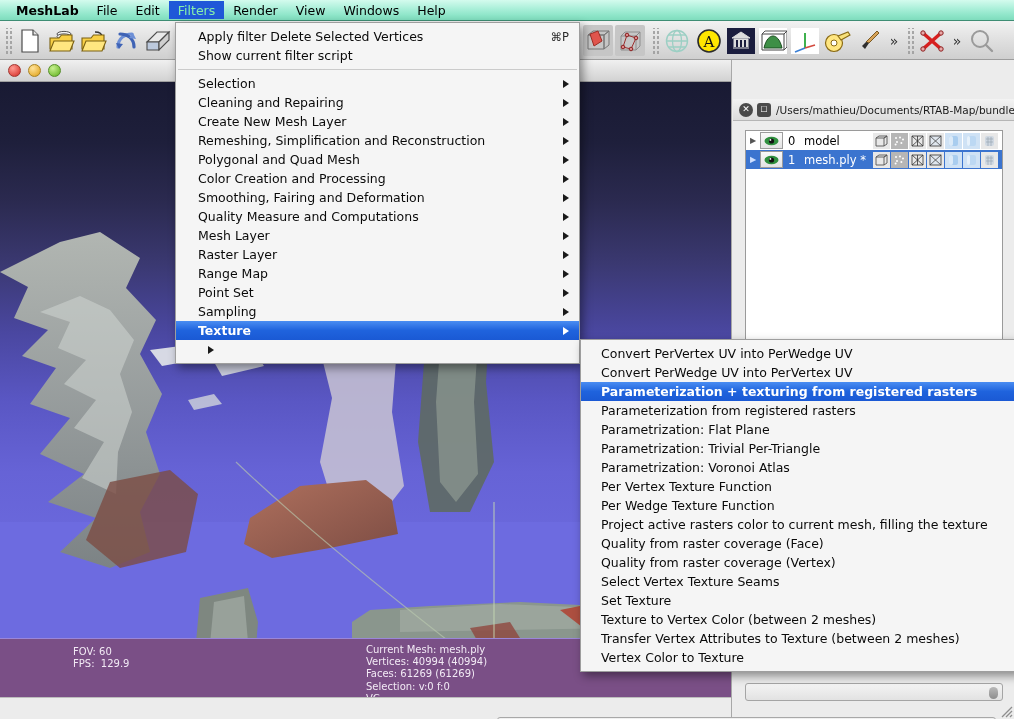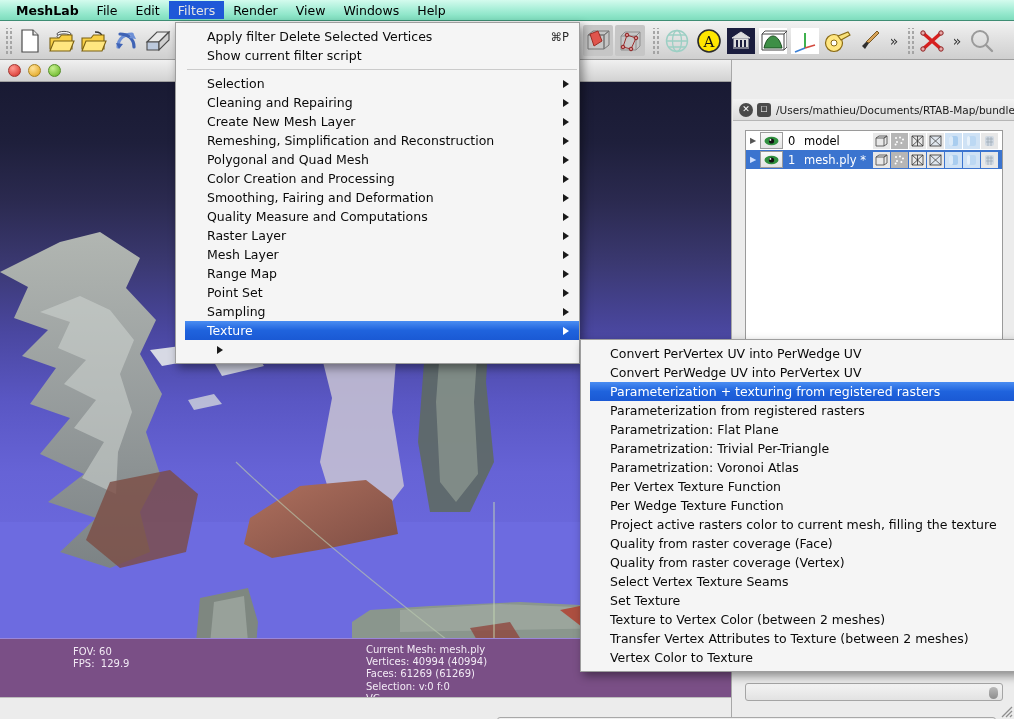--- a/index.html
+++ b/index.html
@@ -35,21 +35,21 @@
   .macmenubar .mi {
     font-size: 12.5px;
     color: #000;
     padding: 2px 9px 1px 9px;
     line-height: 15px;
     white-space: nowrap;
   }
   .macmenubar .mi.app { font-weight: bold; padding-left: 2px; }
   .macmenubar .mi.active {
     background: #1f58d8;
-    color: #e5e5e5;
+    color: #86efac;
   }
 
   
   .appwin {
     position: absolute;
     left: 0; top: 21px;
     width: 1014px;
     height: 698px;
     background: #ececec;
   }
@@ -234,21 +234,21 @@
     position: absolute; right: 1px; bottom: 1px;
     width: 14px; height: 14px;
   }
 
   
   .menu {
     position: absolute;
     background: #f5f5f5;
     border: 1px solid #9e9e9e;
     box-shadow: 3px 4px 9px rgba(0,0,0,0.42);
-    padding: 4px 0 4px 9px;
+    padding: 4px 0 4px 0;
     box-sizing: border-box;
     z-index: 50;
   }
   .menu-item {
     height: 19px;
     display: flex;
     align-items: center;
     font-size: 12.5px;
     color: #0a0a0a;
     padding: 0 10px 0 22px;
@@ -259,21 +259,21 @@
   .menu-item .shortcut { color: #2a2a2a; font-size: 11.5px; margin-left: 18px; }
   .menu-item .submark {
     margin-left: 10px;
     width: 0; height: 0;
     border-left: 6px solid #1a1a1a;
     border-top: 4.5px solid transparent;
     border-bottom: 4.5px solid transparent;
   }
   .menu-item.hl {
     background: linear-gradient(to bottom, #4a8df2 0%, #1f63dd 50%, #1a59d4 100%);
-    color: #fff; font-weight: normal; justify-content: space-between;
+    color: #fff; font-weight: bold; justify-content: space-between;
   }
   .menu-item.hl .submark { border-left-color: #fff; }
   .menu-sep {
     height: 1px; background: #cbcbcb; margin: 4px 2px 4px 2px;
   }
 
   #filters-menu { left: 175px; top: 22px; width: 405px; }
   #texture-submenu { left: 580px; top: 339px; width: 440px; }
   #texture-submenu .menu-item { padding-left: 20px; }
 </style>
@@ -744,25 +744,25 @@
     </div>
     <div class="menu-item">
       <span class="label">Smoothing, Fairing and Deformation</span>
       <span class="submark"></span>
     </div>
     <div class="menu-item">
       <span class="label">Quality Measure and Computations</span>
       <span class="submark"></span>
     </div>
     <div class="menu-item">
+      <span class="label">Mesh Layer</span>
+      <span class="submark"></span>
+    </div>
+    <div class="menu-item">
       <span class="label">Raster Layer</span>
-      <span class="submark"></span>
-    </div>
-    <div class="menu-item">
-      <span class="label">Mesh Layer</span>
       <span class="submark"></span>
     </div>
     <div class="menu-item">
       <span class="label">Range Map</span>
       <span class="submark"></span>
     </div>
     <div class="menu-item">
       <span class="label">Point Set</span>
       <span class="submark"></span>
     </div>

